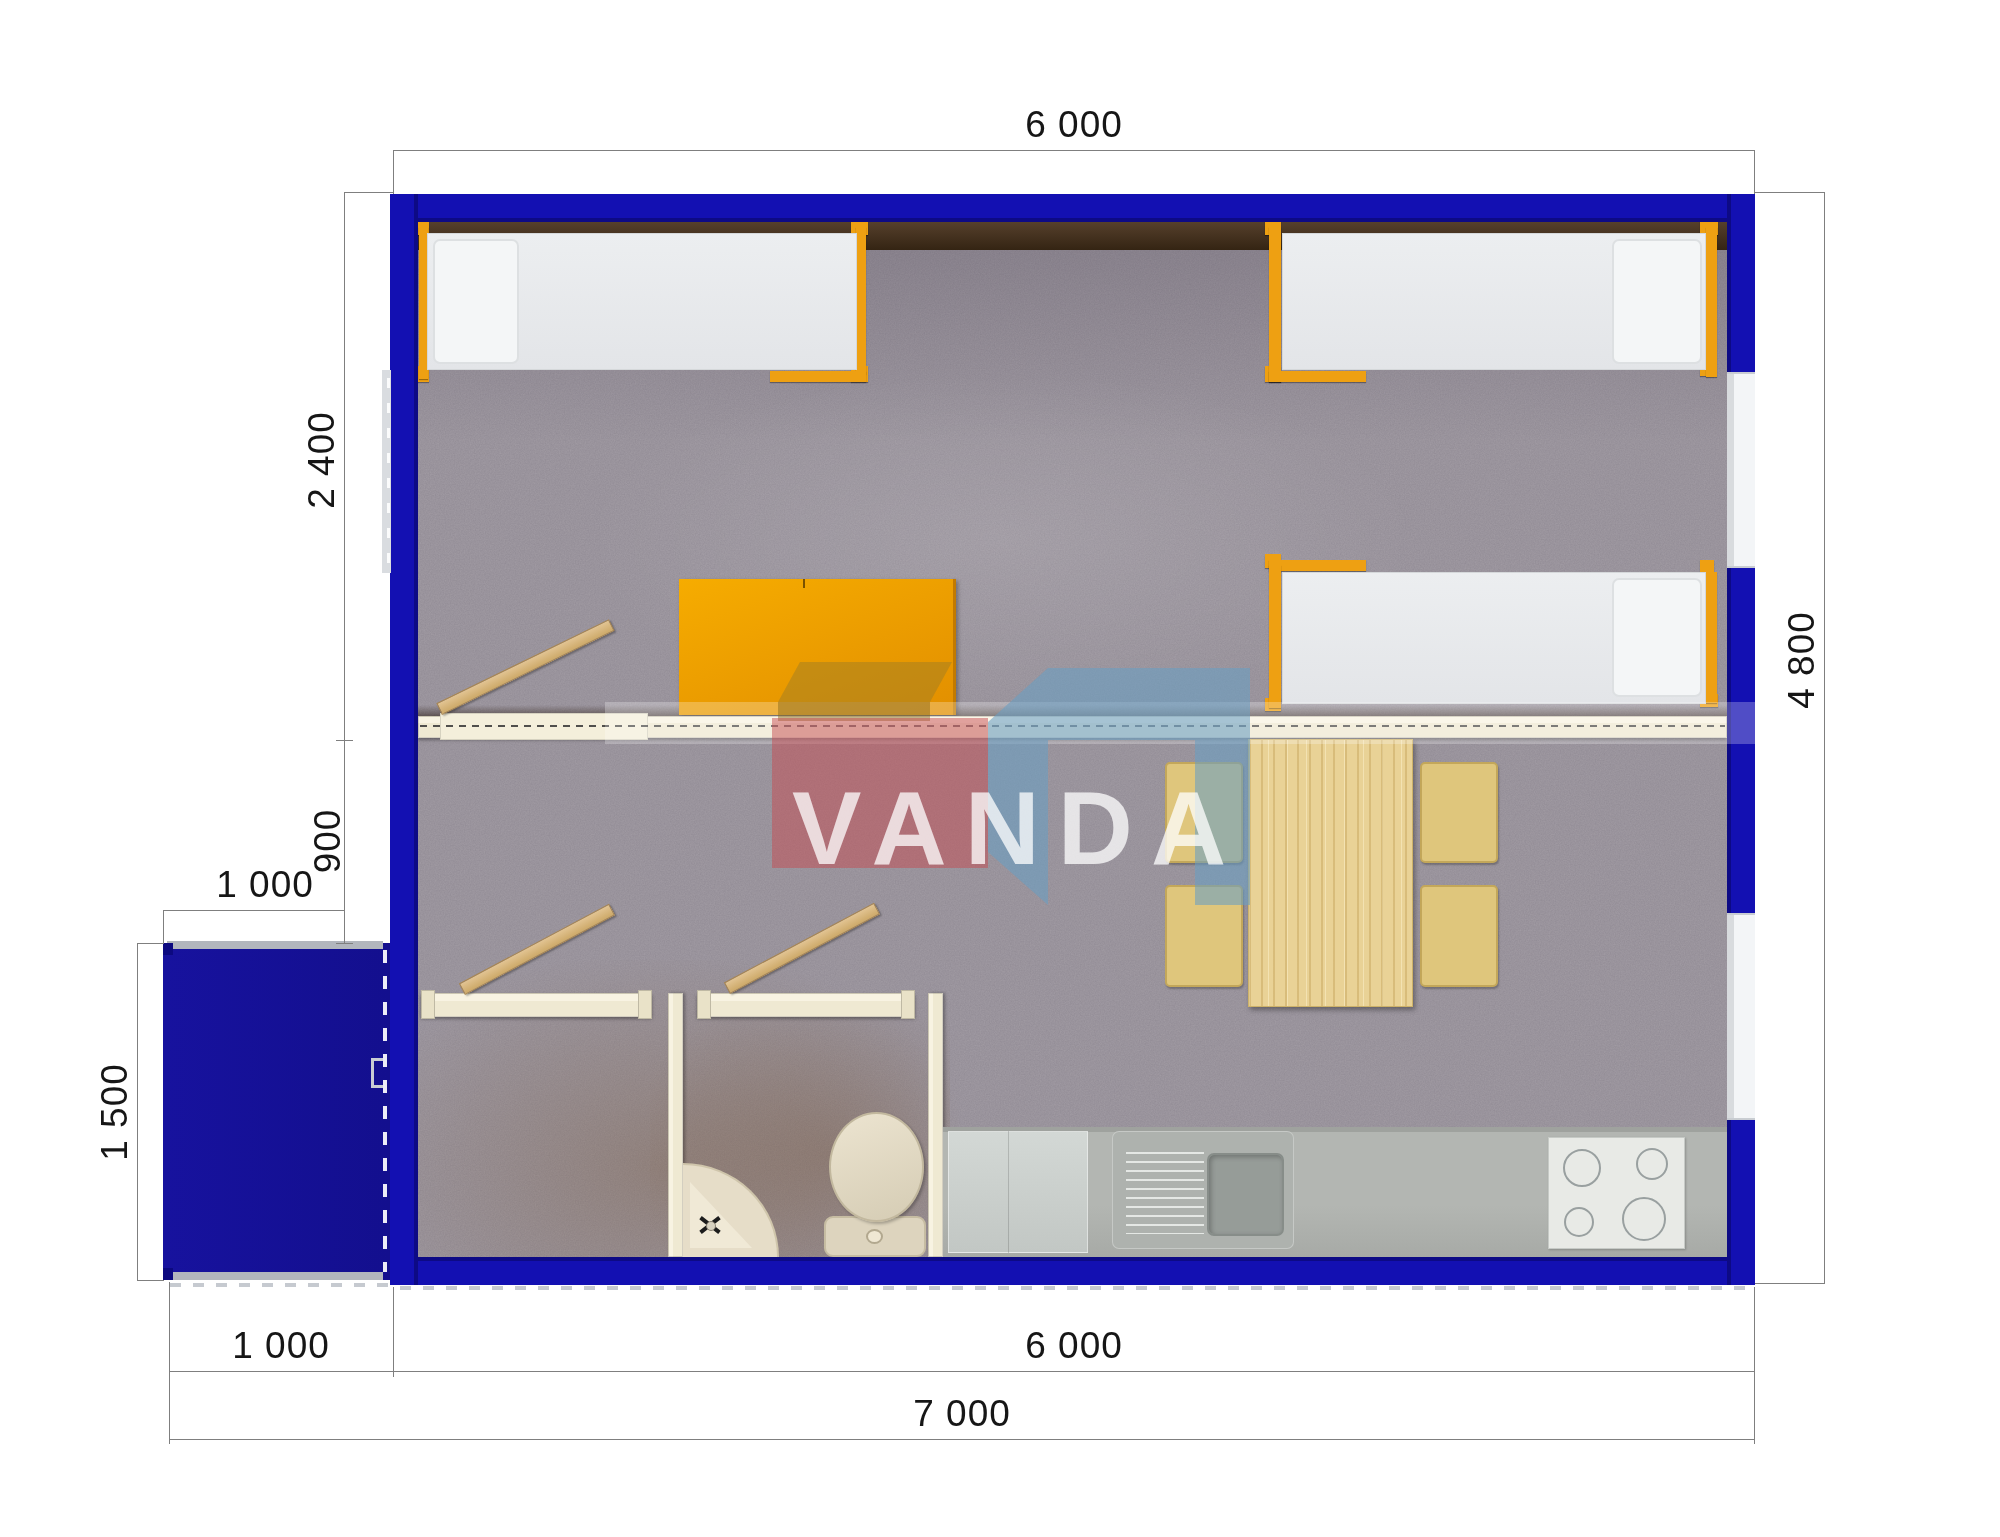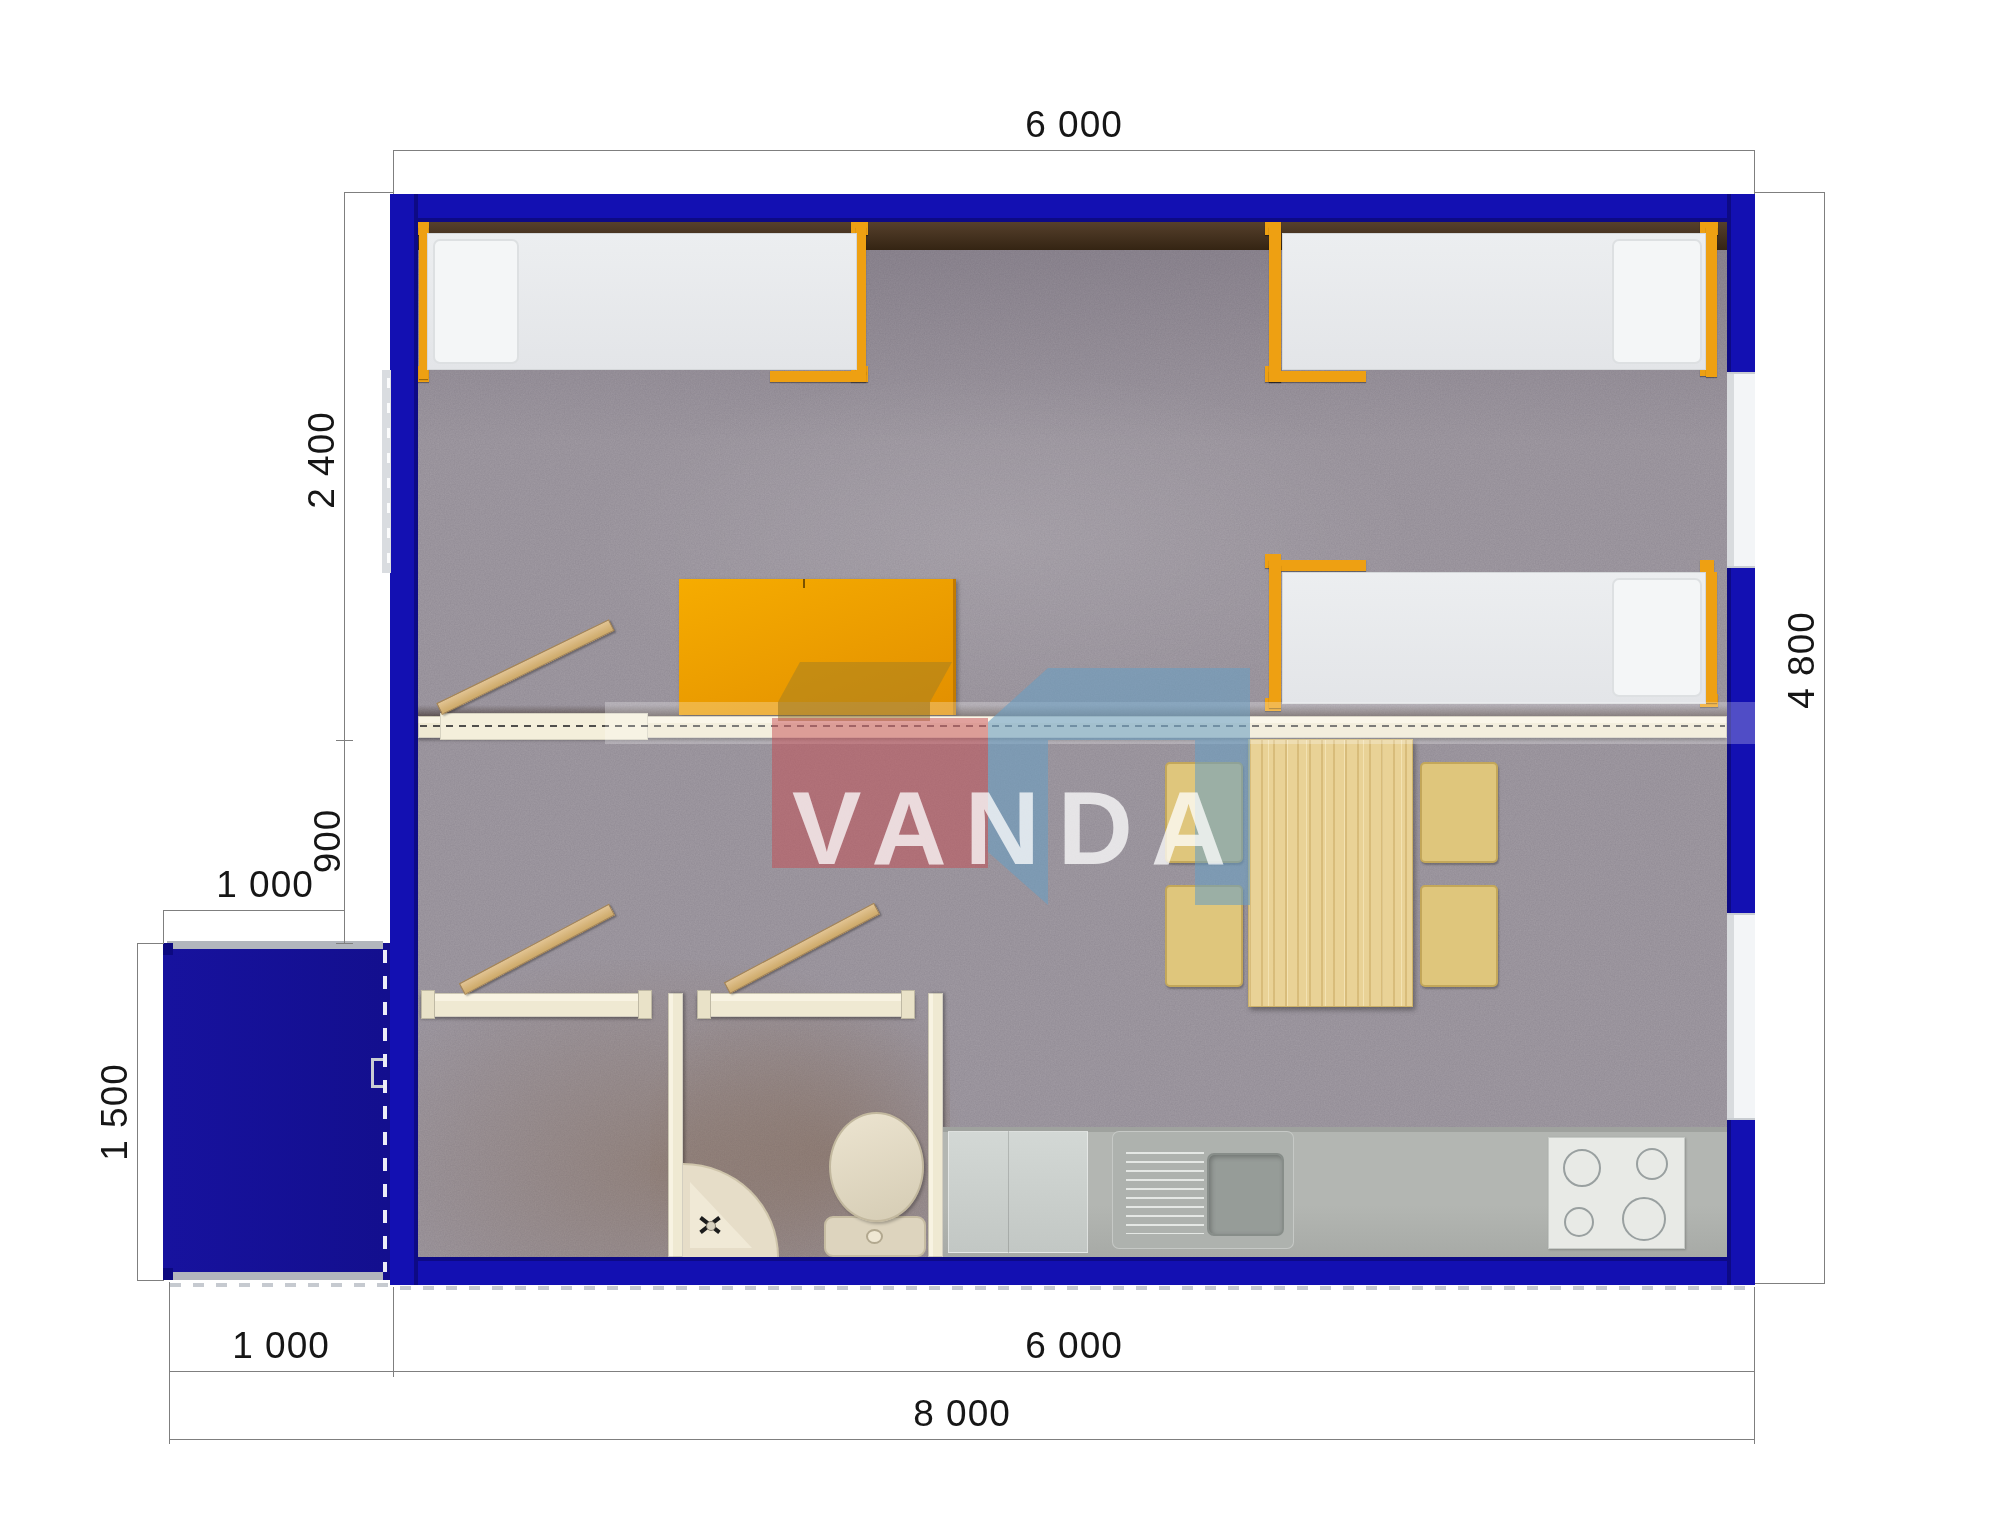--- a/index.html
+++ b/index.html
@@ -223,15 +223,15 @@
   <div class="dl h" style="left:137px;top:1280px;width:27px;"></div>
   <div class="dim-label rot" style="left:115px;top:1112px;">1 500</div>
 
   <div class="dl h" style="left:169px;top:1371px;width:1586px;"></div>
   <div class="dl h" style="left:169px;top:1439px;width:1586px;"></div>
   <div class="dl v" style="left:169px;top:1282px;height:162px;"></div>
   <div class="dl v" style="left:393px;top:1287px;height:90px;"></div>
   <div class="dl v" style="left:1754px;top:1287px;height:157px;"></div>
   <div class="dim-label" style="left:281px;top:1367px;">1 000</div>
   <div class="dim-label" style="left:1074px;top:1367px;">6 000</div>
-  <div class="dim-label" style="left:962px;top:1435px;">8 000</div>
+  <div class="dim-label" style="left:962px;top:1435px;">7 000</div>
 
 </div>
 
 </body></html>

